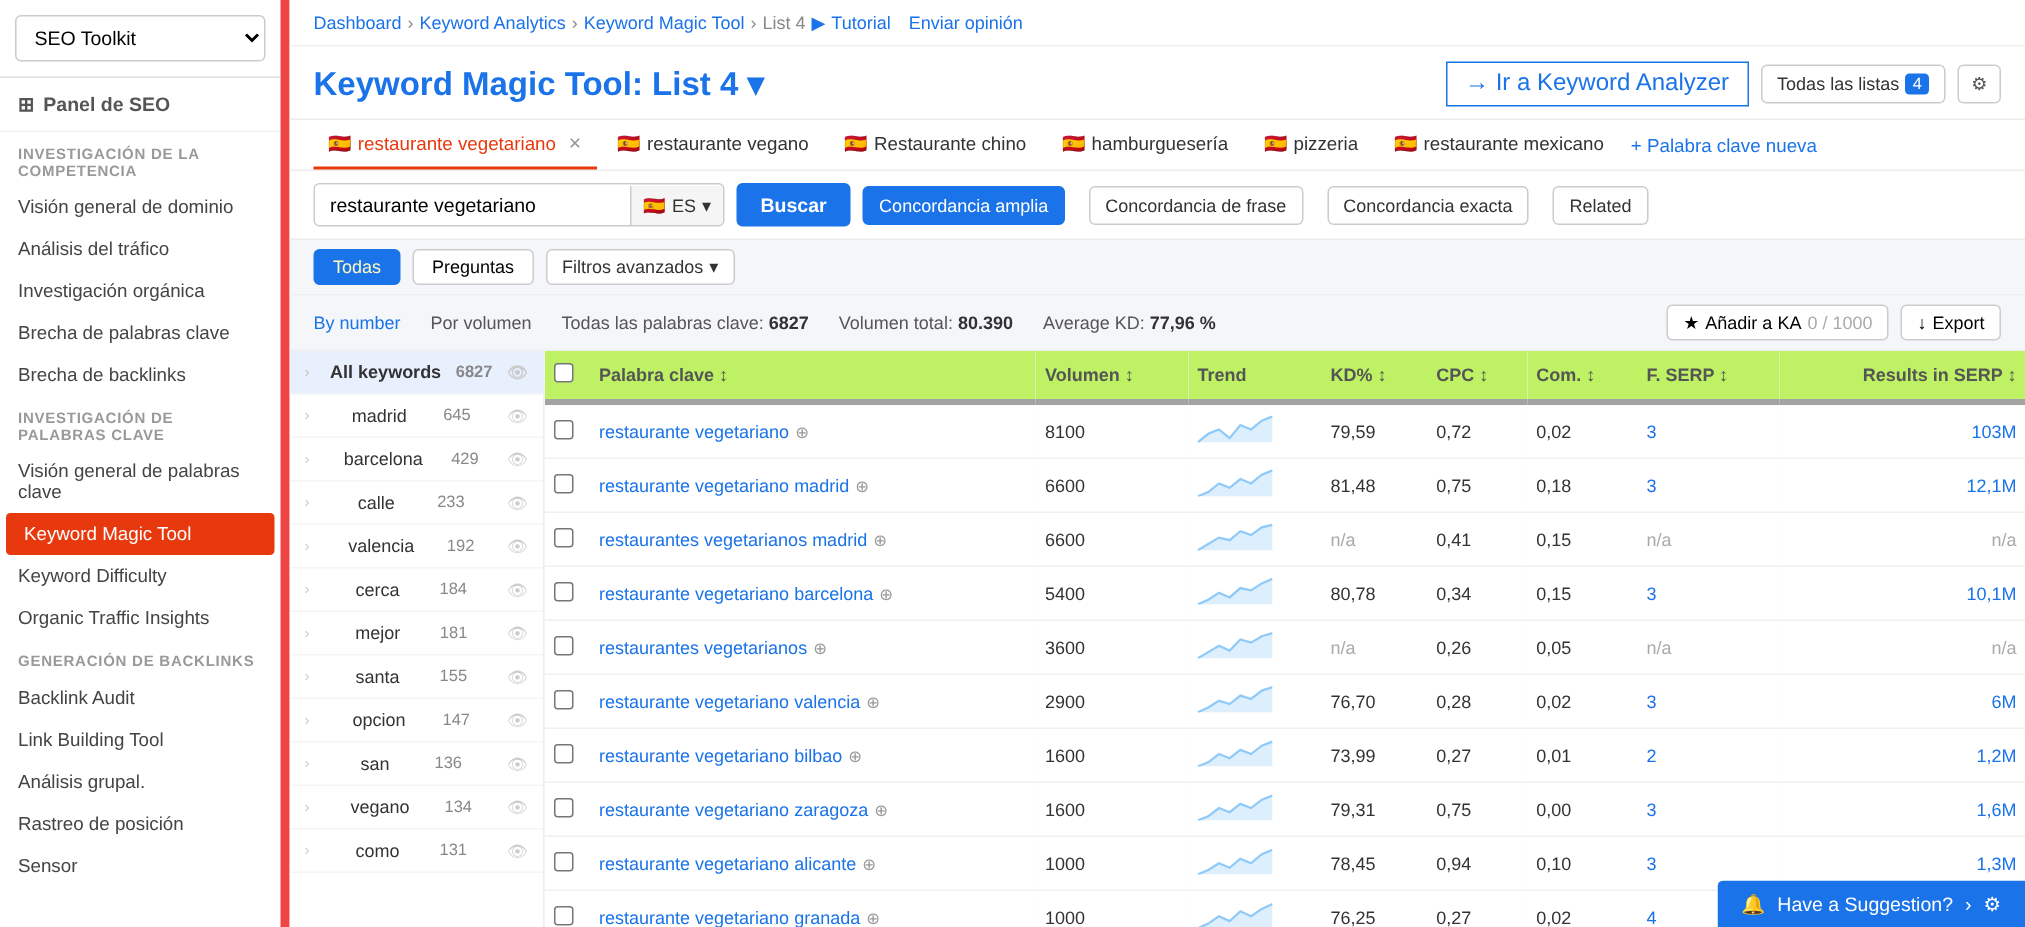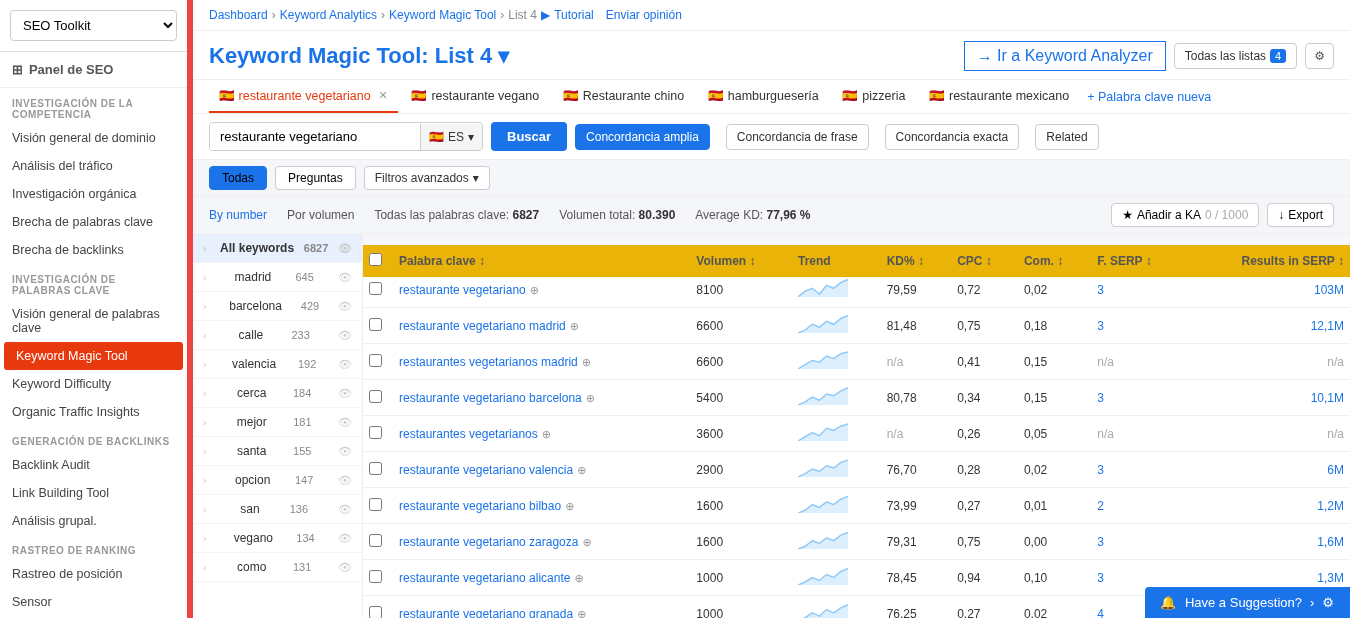--- a/index.html
+++ b/index.html
@@ -47,21 +47,21 @@
     .search-input { border: none; padding: 6px 10px; font-size: 13px; outline: none; width: 210px; }
     .lang-select { border: none; border-left: 1px solid #ccc; padding: 6px 8px; font-size: 12px; background: #f5f5f5; cursor: pointer; display: flex; align-items: center; gap: 4px; }
     .btn-search { background: #1a73e8; color: #fff; border: none; padding: 7px 16px; border-radius: 4px; font-size: 13px; cursor: pointer; font-weight: bold; }
     .match-btns { display: flex; gap: 16px; }
     .match-btn { padding: 5px 10px; border: 1px solid #ccc; border-radius: 4px; font-size: 12px; background: #fff; cursor: pointer; color: #333; }
     .match-btn.active { background: #1a73e8; color: #fff; border-color: #1a73e8; }
 
     
     .filter-row { background: #f5f6fa; padding: 6px 16px; display: flex; align-items: center; gap: 8px; border-bottom: 1px solid #eee; }
     .filter-btn { padding: 4px 12px; border: 1px solid #ccc; border-radius: 4px; font-size: 12px; background: #fff; cursor: pointer; }
-    .filter-btn.active { background: #1a73e8; color: #000000; border-color: #1a73e8; }
+    .filter-btn.active { background: #1a73e8; color: #fef9c3; border-color: #1a73e8; }
     .filter-advanced { display: flex; align-items: center; gap: 4px; padding: 4px 10px; border: 1px solid #ccc; border-radius: 4px; font-size: 12px; background: #fff; cursor: pointer; }
 
     
     .stats-row { background: #f5f6fa; padding: 6px 16px; display: flex; align-items: center; gap: 20px; font-size: 12px; color: #555; border-bottom: 1px solid #eee; }
     .stats-row strong { color: #333; }
     .stats-actions { margin-left: auto; display: flex; gap: 8px; }
     .btn-ka { background: #fff; border: 1px solid #ccc; padding: 4px 10px; border-radius: 4px; font-size: 12px; cursor: pointer; display: flex; align-items: center; gap: 4px; }
     .btn-export { background: #fff; border: 1px solid #ccc; padding: 4px 10px; border-radius: 4px; font-size: 12px; cursor: pointer; display: flex; align-items: center; gap: 4px; }
 
     
@@ -70,21 +70,21 @@
     .kg-item { display: flex; align-items: center; justify-content: space-between; padding: 7px 10px; font-size: 12px; cursor: pointer; border-bottom: 1px solid #f5f5f5; }
     .kg-item.active { background: #e8f0fe; color: #1a73e8; font-weight: bold; }
     .kg-item .kg-label { color: #333; }
     .kg-item .kg-count { font-size: 11px; color: #888; }
     .kg-item .kg-arrow { color: #ccc; font-size: 10px; margin-right: 4px; }
     .kg-item .eye-icon { color: #ccc; font-size: 11px; }
 
     
     .data-table-wrap { flex: 1; overflow-y: auto; overflow-x: hidden; }
     table { width: 100%; border-collapse: collapse; font-size: 12px; }
-    thead th { background: #eab308; border-bottom: 6px solid #a3a3a3; padding: 8px 6px; text-align: left; white-space: nowrap; color: #555; font-weight: bold; position: sticky; top: 11px; z-index: 2; }
+    thead th { background: #bef264; border-bottom: 4px solid #a3a3a3; padding: 8px 6px; text-align: left; white-space: nowrap; color: #555; font-weight: bold; position: sticky; top: 0; z-index: 2; }
     thead th.right { text-align: right; }
     tbody tr { border-bottom: 1px solid #f0f0f0; background: #fff; }
     tbody td { padding: 7px 6px; vertical-align: middle; }
     tbody td.right { text-align: right; }
     .kw-link { color: #1a73e8; text-decoration: none; cursor: pointer; }
     .trend-svg { width: 50px; height: 18px; }
     .blue-link { color: #1a73e8; text-decoration: none; cursor: pointer; }
     .na { color: #aaa; }
     .check-col { width: 30px; }
     .suggest-icon { color: #999; font-size: 11px; margin-left: 4px; cursor: pointer; }
@@ -115,21 +115,20 @@
       <div class="sidebar-item">Brecha de backlinks</div>
       <div class="sidebar-section-title">INVESTIGACIÓN DE PALABRAS CLAVE</div>
       <div class="sidebar-item">Visión general de palabras clave</div>
       <div class="sidebar-item active">Keyword Magic Tool</div>
       <div class="sidebar-item">Keyword Difficulty</div>
       <div class="sidebar-item">Organic Traffic Insights</div>
       <div class="sidebar-section-title">GENERACIÓN DE BACKLINKS</div>
       <div class="sidebar-item">Backlink Audit</div>
       <div class="sidebar-item">Link Building Tool</div>
       <div class="sidebar-item">Análisis grupal.</div>
-      <div class="sidebar-section-title">RASTREO DE RANKING</div>
       <div class="sidebar-item">Rastreo de posición</div>
       <div class="sidebar-item">Sensor</div>
     </div>
 </div>
 
 <div class="main">
 
   <div class="breadcrumb">
     <div class="breadcrumb-left">
       <span><a href="#">Dashboard</a></span>

